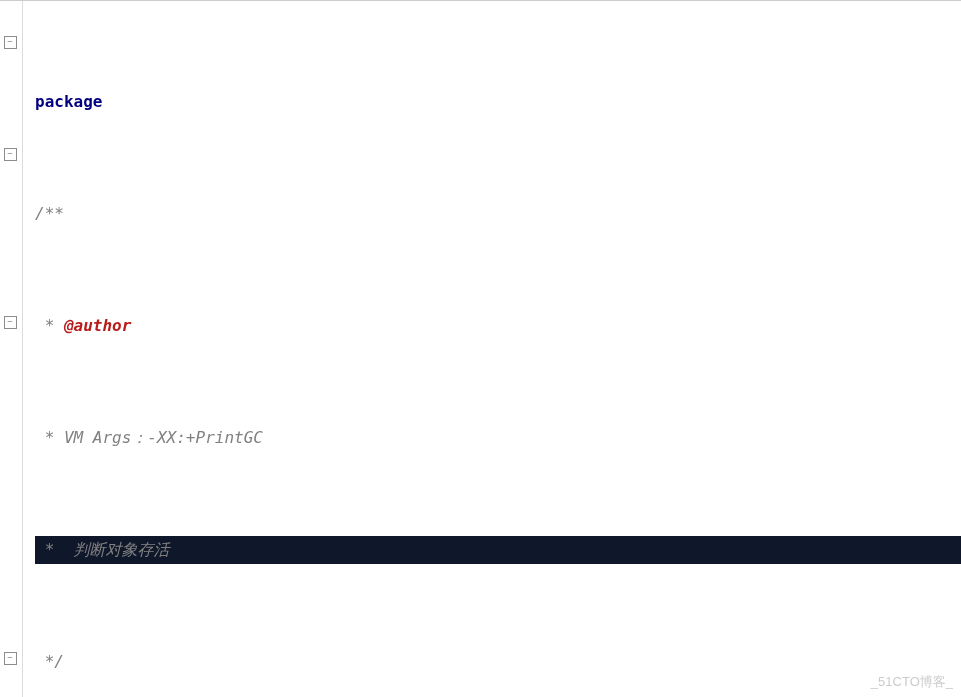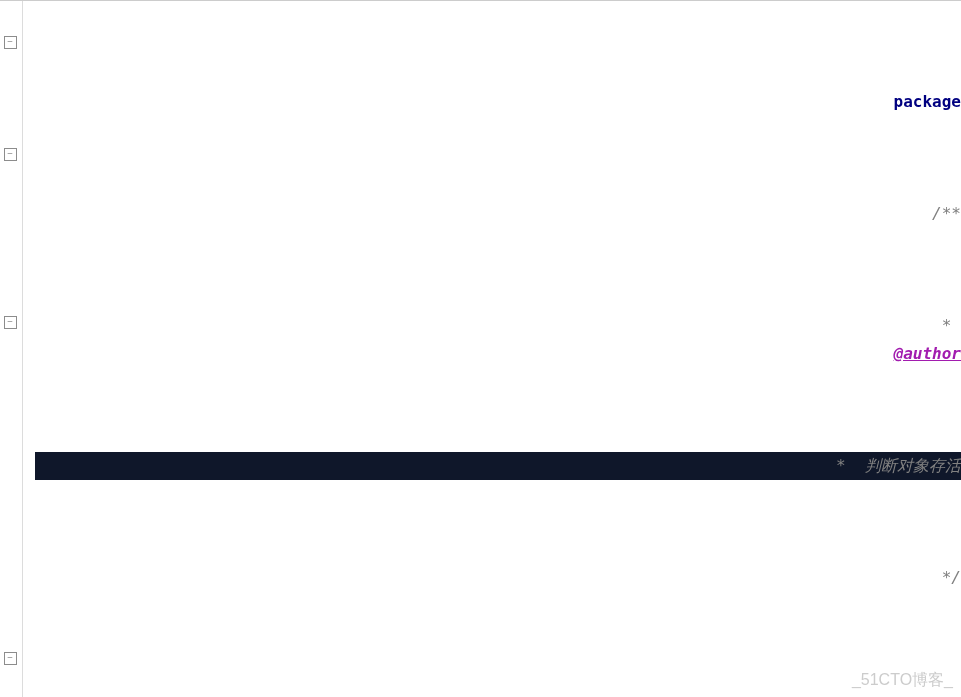--- a/index.html
+++ b/index.html
@@ -48,34 +48,33 @@
   .code-area {
     flex: 1;
     padding: 3px 0 0 12px;
     line-height: 28px;
     white-space: pre;
     position: relative;
   }
   .line {
     height: 28px;
     display: flex;
-    align-items: flex-end;
-    flex-direction: column;
+    align-items: flex-start;
   }
   .kw { color: #000080; font-weight: bold; }
   .comment { color: #808080; font-style: italic; }
-  .comment-tag { color: #a21caf; font-style: italic; font-weight: bold; text-decoration: underline;}
+  .comment-tag { color: #b91c1c; font-style: italic; font-weight: bold; }
   .string, .normal { color: #000000; }
   .hl-line-warn { background: #0f172a; width:100%;}
   .watermark {
     position: absolute;
     right: 8px;
     bottom: 6px;
     color: #cccccc;
-    font-size: 16px;
+    font-size: 13px;
     font-family: sans-serif;
   }
 </style>
 </head>
 <body>
 
 <div class="editor">
   <div class="gutter">
     <div class="gutter-icon" style="top:34px">
         <div class="fold-btn">−</div>
@@ -91,20 +90,21 @@
       </div>
   </div>
   <div class="code-area">
 
     <div class="line"><span class="kw">package</span></div>
 
     <div class="line"><span class="comment">/**</span></div>
 
     <div class="line"><span class="comment"> * </span><span class="comment-tag">@author</span></div>
 
+    <div class="line"><span class="comment"> * VM Args：-XX:+PrintGC</span></div>
 
     <div class="line hl-line-warn"><span class="comment"> *  判断对象存活</span></div>
 
     <div class="line"><span class="comment"> */</span></div>
 
     
 
     
 
     

